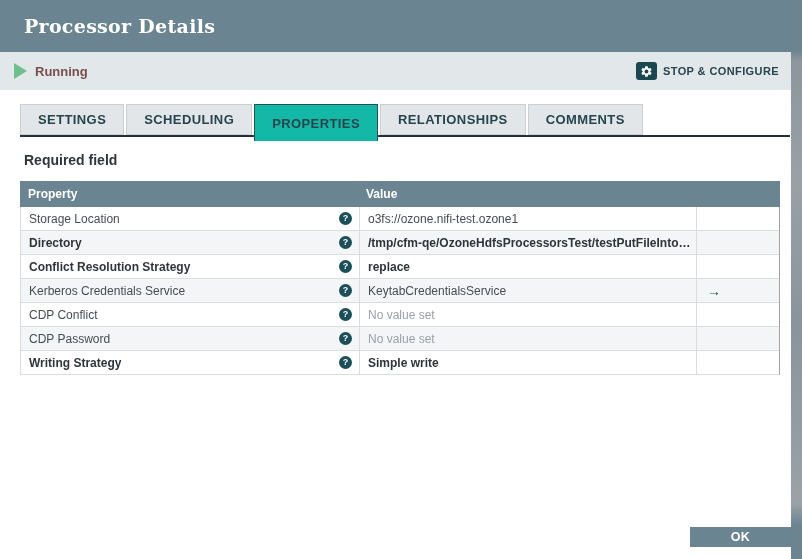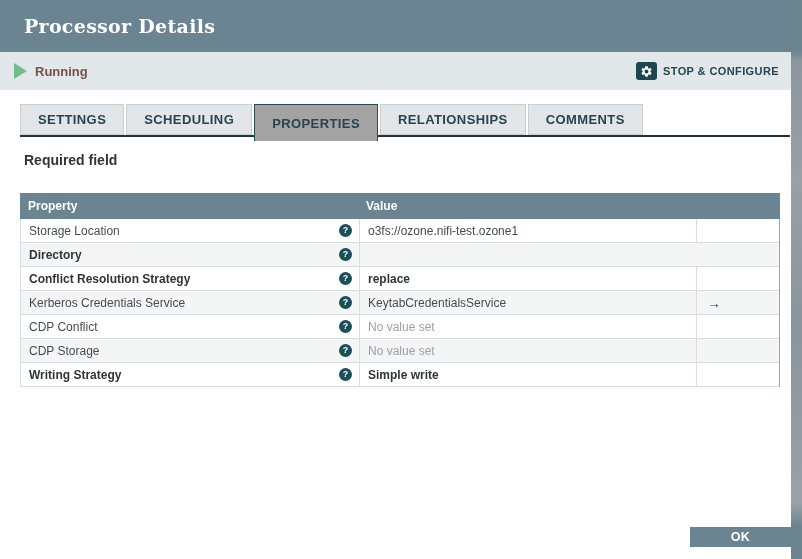--- a/index.html
+++ b/index.html
@@ -28,29 +28,29 @@
   .gear-box svg { width:13px; height:13px; fill:#fff; }
   .stop-config-label { color:var(--tab-text); font-size:11px; font-weight:700; letter-spacing:.4px; }
 
   
   .tab-underline { position:absolute; left:20px; top:135px; width:770px; height:2px;
     background:#223237; z-index:1; }
   .tab-bar { position:absolute; left:20px; top:104px; display:flex; align-items:flex-start; z-index:2; }
   .tab { height:31px; padding:0 17px; margin-right:2px; background:#e2e6e8;
     border:1px solid #c9cfd2; display:flex; align-items:center; justify-content:center;
     font-size:13px; font-weight:700; letter-spacing:.4px; color:var(--tab-text); cursor:pointer; }
-  .tab.active { background:#a3a3a3; border:1px solid #2a4e57; border-bottom:none; height:37px; }
+  .tab.active { background:#14b8a6; border:1px solid #2a4e57; border-bottom:none; height:37px; }
 
   .required-label { position:absolute; left:24px; top:152px; font-size:14px;
     font-weight:700; color:#2f363a; }
 
   
   .ptable { position:absolute; left:20px; top:181px; width:760px; }
   .thead { height:26px; display:flex; align-items:center; background:var(--header-bg);
-    color:#fff; font-size:12px; font-weight:700;margin-top:12px; }
+    color:#fff; font-size:12px; font-weight:700; }
   .thead .hprop { width:338px; padding-left:8px; }
   .thead .hval  { padding-left:8px; }
   .tbody { border-left:1px solid #d8dde0; border-right:1px solid #a3a3a3; }
   .trow { display:flex; height:24px; align-items:center; border-bottom:1px solid #d8dde0;
     background:#fff; font-size:12px; color:#464d51; }
   .trow.alt { background:var(--row-alt-bg); }
   .trow.required { font-weight:700; color:#2f3538; }
   .cell { height:100%; display:flex; align-items:center; }
   .cell.prop { width:338px; justify-content:space-between; padding:0 7px 0 8px; }
   .cell.val  { width:337px; padding-left:8px; border-left:1px solid #d8dde0;
@@ -115,20 +115,23 @@
           <div class="cell val">
             <span class="vtext">o3fs://ozone.nifi-test.ozone1</span>
           </div>
           <div class="cell goto"></div>
         </div>
         <div class="trow alt required">
           <div class="cell prop">
             <span>Directory</span>
             <span class="help">?</span>
           </div>
+          <div class="cell val">
+            <span class="vtext">/tmp/cfm-qe/OzoneHdfsProcessorsTest/testPutFileInto…</span>
+          </div>
           <div class="cell goto"></div>
         </div>
         <div class="trow required">
           <div class="cell prop">
             <span>Conflict Resolution Strategy</span>
             <span class="help">?</span>
           </div>
           <div class="cell val">
             <span class="vtext">replace</span>
           </div>
@@ -151,21 +154,21 @@
             <span>CDP Conflict</span>
             <span class="help">?</span>
           </div>
           <div class="cell val">
             <span class="vtext unset">No value set</span>
           </div>
           <div class="cell goto"></div>
         </div>
         <div class="trow alt">
           <div class="cell prop">
-            <span>CDP Storage</span>
+            <span>CDP Password</span>
             <span class="help">?</span>
           </div>
           <div class="cell val">
             <span class="vtext unset">No value set</span>
           </div>
           <div class="cell goto"></div>
         </div>
         <div class="trow required">
           <div class="cell prop">
             <span>Writing Strategy</span>

